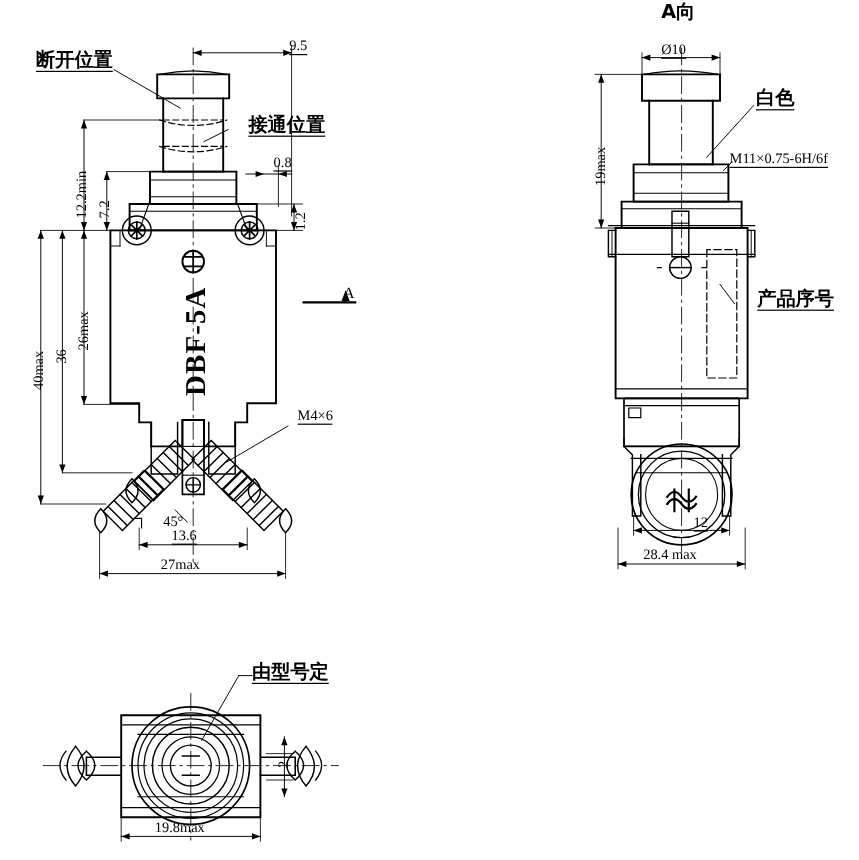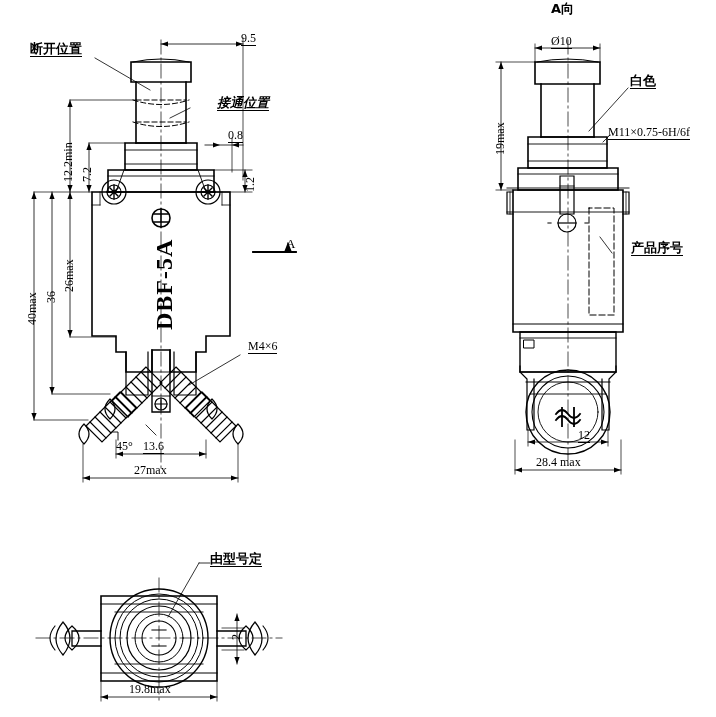--- a/index.html
+++ b/index.html
@@ -2,21 +2,21 @@
 <html><head>
 <meta charset="utf-8">
 <style>
   html,body{margin:0;padding:0;background:#ffffff;}
   body{width:716px;height:717px;position:relative;overflow:hidden;
        font-family:"Liberation Serif",serif;color:#000;}
   .stage{position:absolute;left:0;top:0;width:716px;height:717px;}
   svg.draw{position:absolute;left:0;top:0;width:716px;height:717px;}
   .lbl{position:absolute;white-space:nowrap;font-size:12px;line-height:1;
        font-family:"Liberation Serif",serif;color:#000;}
-  .lbl.cn{font-family:"DejaVu Sans",sans-serif;font-size:13px;font-weight:700;}
+  .lbl.cn{font-family:"DejaVu Sans",sans-serif;font-size:16px;font-weight:700;}
   .lbl.u{border-bottom:1.2px solid #000;padding-bottom:1px;}
   .rot90{transform:rotate(-90deg);transform-origin:0 0;}
 </style>
 </head>
 <body>
 
 <div class="stage">
 
 <svg class="draw" viewBox="0 0 716 717">
   <g fill="none" stroke="#000" stroke-width="1.1" stroke-linecap="square">
@@ -284,30 +284,30 @@
     <path d="M217,697 l-7,-2.6 v5.2 z" fill="#000" stroke="none"></path>
     <path d="M101,681 L101,701 M217,681 L217,701" stroke-width="0.7"></path>
 
     <path d="M199,563 L168,617" stroke-width="0.8"></path>
     <path d="M199,563 L210,563" stroke-width="0.8"></path>
 
   </g>
 </svg>
 
 <div class="lbl cn u" style="left:30px;top:42px;">断开位置</div>
-<div class="lbl cn u" style="left:217px;top:96px;font-style:italic;">接通位置</div>
+<div class="lbl cn u" style="left:207px;top:96px;">接通位置</div>
 <div class="lbl u" style="left:228px;top:32px;margin-left:13px;">9.5</div>
 <div class="lbl u" style="left:228px;top:129px;">0.8</div>
 <div class="lbl rot90" style="left:244px;top:192px;">1.2</div>
 <div class="lbl rot90" style="left:62px;top:182px;">12.2min</div>
 <div class="lbl rot90" style="left:81px;top:182px;">7.2</div>
 <div class="lbl rot90" style="left:26px;top:325px;">40max</div>
 <div class="lbl rot90" style="left:45px;top:303px;">36</div>
 <div class="lbl rot90" style="left:63px;top:292px;">26max</div>
-<div class="lbl" style="left:116px;top:428px;margin-top:12px;">45°</div>
+<div class="lbl" style="left:136px;top:428px;">45°</div>
 <div class="lbl u" style="left:143px;top:440px;">13.6</div>
 <div class="lbl" style="left:134px;top:464px;">27max</div>
 <div class="lbl u" style="left:248px;top:340px;">M4×6</div>
 <div class="lbl" style="left:286px;top:237px;font-size:13px;">A</div>
 
 <div class="lbl rot90" style="left:152px;top:330px;font-size:24px;font-weight:700;
      letter-spacing:1px;font-family:'Liberation Serif',serif;">DBF-5A</div>
 
 <div class="lbl cn" style="left:551px;top:2px;">A向</div>
 <div class="lbl u" style="left:551px;top:35px;">Ø10</div>

